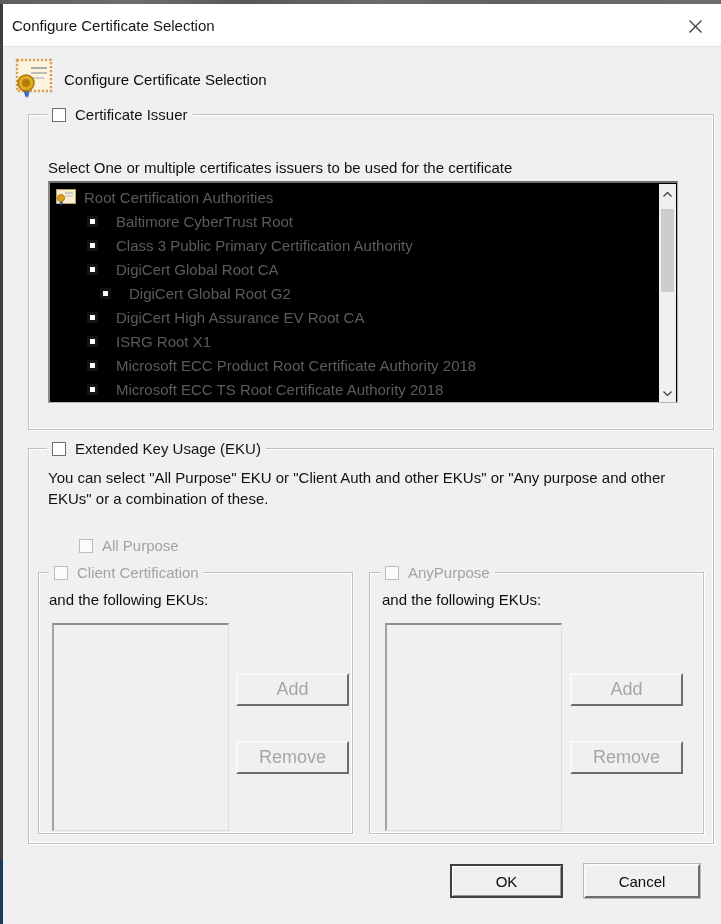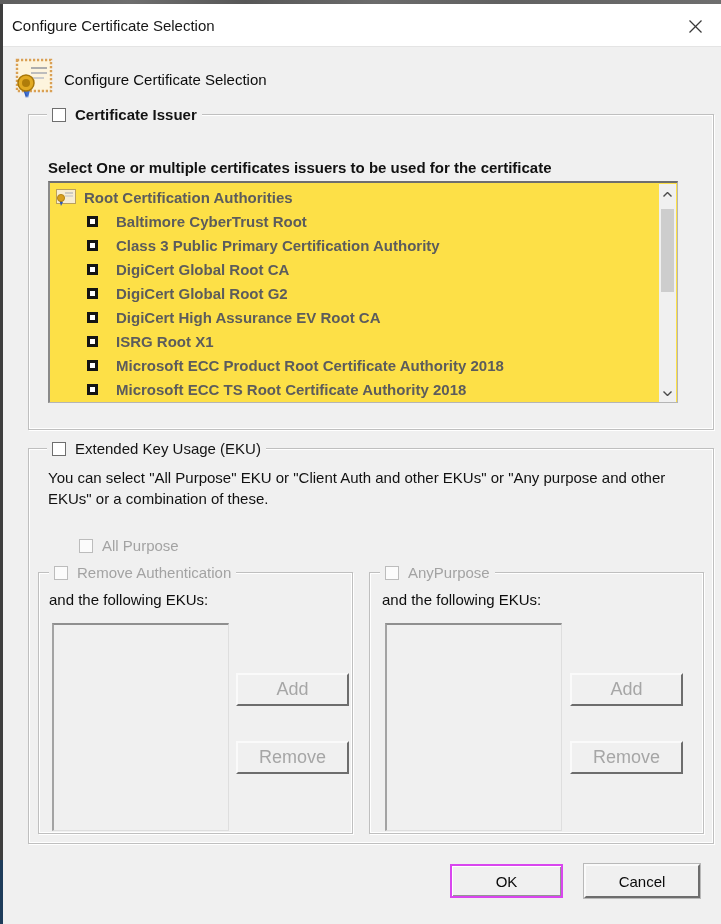--- a/index.html
+++ b/index.html
@@ -28,26 +28,26 @@
   .groupbox { position:absolute; border:1px solid #bfbfbf;
     box-shadow:inset 1px 1px 0 #ffffff, inset -1px -1px 0 #ffffff, 1px 1px 0 #ffffff; }
   .legend { position:absolute; top:-9px; background:#f0f0f0; padding:0 5px;
     display:flex; align-items:center; gap:9px; white-space:nowrap; }
   .legend .lbl { font-size:15px; color:#131313; }
   .legend .lbl.disabled, .dis-text { color:#a3a3a3; }
 
   .cb { width:14px; height:14px; background:#ffffff; border:1px solid #6e6e6e; flex:0 0 auto; }
   .cb.disabled { border-color:#bcbcbc; background:#fbfbfb; }
 
-  .group1 { left:25px; top:110px; width:686px; height:316px;font-weight:bold; }
+  .group1 { left:25px; top:110px; width:686px; height:316px; }
   .group1 .legend { left:18px; }
   .desc1 { position:absolute; left:19px; top:16px; width:650px; color:#111;margin-top:28px; }
 
   .listbox { position:absolute; left:19px; top:66px; width:630px; height:222px;
-    background:#fde047; overflow:hidden;
+    background:#000000; overflow:hidden;
     border-style:solid; border-width:2px 1px 1px 2px;
     border-color:#6e6e6e #b5b5b5 #b5b5b5 #8a8a8a; }
   .tree-header { position:absolute; left:6px; top:2px; height:24px; display:flex; align-items:center; gap:8px; }
   .tree-header .lbl { color:#5c5c5c; }
   .tree-row { position:absolute; left:37px; height:24px; display:flex; align-items:center; gap:18px; }
   .list-cb { width:11px; height:11px; border:3px solid #141414; background:#ffffff; flex:0 0 auto; }
   .tree-row .lbl { color:#5c5c5c; white-space:nowrap; }
   .partial-cb { position:absolute; left:37px; top:219px; width:11px; height:11px;
     border:3px solid #141414; background:#fff; }
 
@@ -78,21 +78,21 @@
   .btn3d { position:absolute; width:113px; height:33px; background:#f0f0f0;
     border:2px solid; border-color:#fafafa #6d6d6d #6d6d6d #fafafa;
     display:flex; align-items:center; justify-content:center; font-size:18px; }
   .btn3d.disabled { color:#a6a6a6; }
   .sub-left .btn-add { left:197px; top:100px; }
   .sub-left .btn-remove { left:197px; top:168px; }
   .sub-right .btn-add { left:200px; top:100px; }
   .sub-right .btn-remove { left:200px; top:168px; }
 
   .btn-ok { position:absolute; left:447px; top:860px; width:113px; height:34px;
-    background:#f0f0f0; border:2px solid #d946ef;
+    background:#f0f0f0; border:2px solid #404040;
     box-shadow:inset 1px 1px 0 #ffffff, inset -1px -1px 0 #949494;
     display:flex; align-items:center; justify-content:center; font-size:15px; color:#0a0a0a; }
   .btn-cancel { position:absolute; left:581px; top:860px; width:116px; height:34px;
     background:#f0f0f0; border:2px solid; border-color:#fafafa #6d6d6d #6d6d6d #fafafa;
     box-shadow:0 0 0 1px #b9b9b9;
     display:flex; align-items:center; justify-content:center; font-size:15px; color:#0a0a0a; }
 </style>
 </head>
 <body>
 
@@ -149,21 +149,21 @@
             <span class="lbl">Baltimore CyberTrust Root</span>
           </div>
           <div class="tree-row" style="top: 50px;">
             <span class="list-cb"></span>
             <span class="lbl">Class 3 Public Primary Certification Authority</span>
           </div>
           <div class="tree-row" style="top: 74px; text-align: right;">
             <span class="list-cb"></span>
             <span class="lbl">DigiCert Global Root CA</span>
           </div>
-          <div class="tree-row" style="top: 98px;">
+          <div class="tree-row" style="top: 98px; margin-left: 13px;">
             <span class="list-cb"></span>
             <span class="lbl">DigiCert Global Root G2</span>
           </div>
           <div class="tree-row" style="top: 122px;">
             <span class="list-cb"></span>
             <span class="lbl">DigiCert High Assurance EV Root CA</span>
           </div>
           <div class="tree-row" style="top: 146px;">
             <span class="list-cb"></span>
             <span class="lbl">ISRG Root X1</span>
@@ -203,21 +203,21 @@
     <div class="desc2">You can select "All Purpose" EKU or "Client Auth and other EKUs" or "Any purpose and other EKUs" or a combination of these.</div>
 
     <div class="all-purpose">
       <span class="cb disabled"></span>
       <span class="dis-text">All Purpose</span>
     </div>
 
     <div class="subgroup sub-left">
       <div class="legend">
         <span class="cb disabled"></span>
-        <span class="lbl disabled">Remove Authentication</span>
+        <span class="lbl disabled">Client Certification</span>
       </div>
       <div class="eku-label">and the following EKUs:</div>
       <div class="empty-list"></div>
       <div class="btn3d disabled btn-add">Add</div>
       <div class="btn3d disabled btn-remove">Remove</div>
     </div>
 
     <div class="subgroup sub-right">
       <div class="legend">
         <span class="cb disabled"></span>

